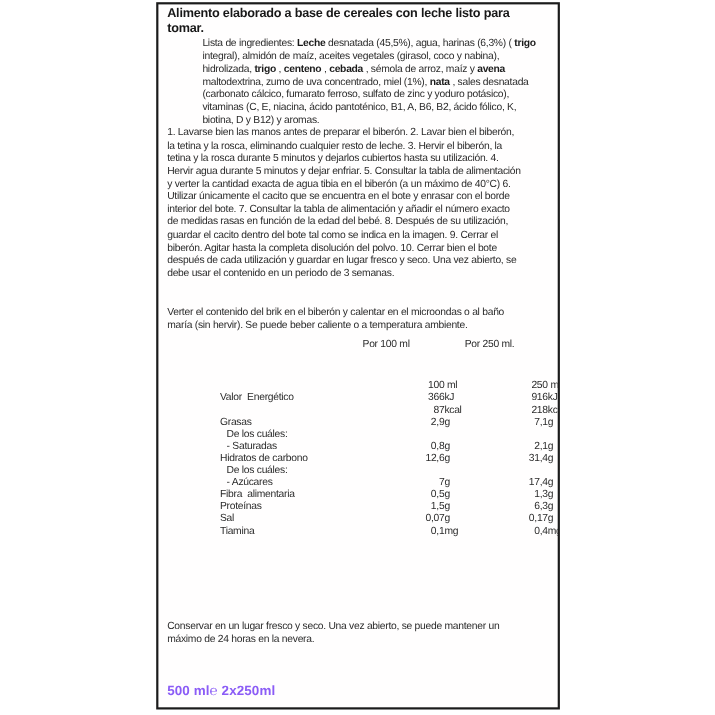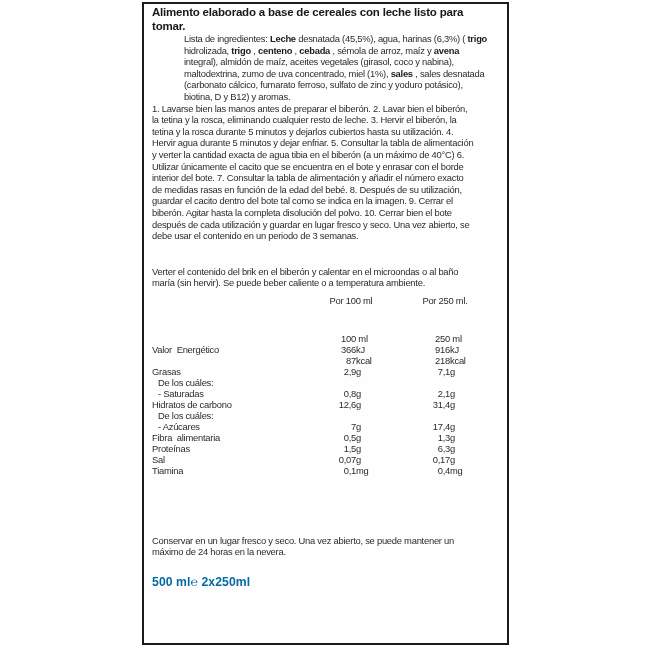--- a/index.html
+++ b/index.html
@@ -49,21 +49,21 @@
   .ingredients .ln {
     white-space: pre;
     font-size: 9.4px;
     line-height: 11.6px;
     letter-spacing: -0.25px;
     padding-left: 32px;
   }
   .ingredients .b { font-weight: bold; color: #1b1b1b; }
   .serving { margin-top: 24px; }
   .por-row { margin-top: 6px; }
-  .ntable { margin-top: 27px; }
+  .ntable { margin-top: 27px; margin-left: 48px; }
   .nrow {
     display: grid;
     grid-template-columns: 150px 90px 90px;
     column-gap: 4px;
     font-size: 9.4px;
     line-height: 11px;
     height: 11px;
     letter-spacing: -0.25px;
   }
   .por-row .nrowline { height: 11.6px; line-height: 11.6px; }
@@ -71,27 +71,27 @@
   .nlabel.ind { padding-left: 6px; }
   .ncell { display: flex; }
   .ncell .nnum {
     display: inline-block;
     width: 50px;
     text-align: right;
     white-space: pre;
   }
   .ncell .nunit { white-space: pre; }
   .ncell.center { display: block; text-align: center; }
-  .storage { margin-top: 59px; }
+  .storage { margin-top: 76px; }
   .netqty {
-    margin-top: 17px;
+    margin-top: 34px;
     font-size: 12.2px;
     font-weight: bold;
     letter-spacing: 0.1px;
-    color: #0369a1;
+    color: #8b5cf6;
     white-space: pre;
   }
   .footer {
     margin-top: 13px;
     font-size: 9.4px;
     line-height: 11.6px;
     letter-spacing: -0.25px;
   }
   .footer .company { font-weight: bold; color: #1b1b1b; }
 </style>
@@ -99,24 +99,25 @@
 <body>
 
 <div class="page">
   <div class="label-box">
 
     <h1 class="title">Alimento elaborado a base de cereales con leche listo para
 tomar.</h1>
 
     <div class="ingredients">
         <div class="ln"><span>Lista de ingredientes: </span><span class="b">Leche</span><span> desnatada (45,5%), agua, harinas (6,3%) ( </span><span class="b">trigo</span></div>
+        <div class="ln"><span>integral), almidón de maíz, aceites vegetales (girasol, coco y nabina),</span></div>
         <div class="ln"><span>hidrolizada, </span><span class="b">trigo</span><span> , </span><span class="b">centeno</span><span> , </span><span class="b">cebada</span><span> , sémola de arroz, maíz y </span><span class="b">avena</span></div>
-        <div class="ln"><span>integral), almidón de maíz, aceites vegetales (girasol, coco y nabina),</span></div>
-        <div class="ln"><span>maltodextrina, zumo de uva concentrado, miel (1%), </span><span class="b">sales</span><span> , sales desnatada</span></div>
+        <div class="ln"><span>maltodextrina, zumo de uva concentrado, miel (1%), </span><span class="b">nata</span><span> , sales desnatada</span></div>
         <div class="ln"><span>(carbonato cálcico, fumarato ferroso, sulfato de zinc y yoduro potásico),</span></div>
+        <div class="ln"><span>vitaminas (C, E, niacina, ácido pantoténico, B1, A, B6, B2, ácido fólico, K,</span></div>
         <div class="ln"><span>biotina, D y B12) y aromas.</span></div>
       </div>
 
     <div class="para">1. Lavarse bien las manos antes de preparar el biberón. 2. Lavar bien el biberón,
 la tetina y la rosca, eliminando cualquier resto de leche. 3. Hervir el biberón, la
 tetina y la rosca durante 5 minutos y dejarlos cubiertos hasta su utilización. 4.
 Hervir agua durante 5 minutos y dejar enfriar. 5. Consultar la tabla de alimentación
 y verter la cantidad exacta de agua tibia en el biberón (a un máximo de 40°C) 6.
 Utilizar únicamente el cacito que se encuentra en el bote y enrasar con el borde
 interior del bote. 7. Consultar la tabla de alimentación y añadir el número exacto

